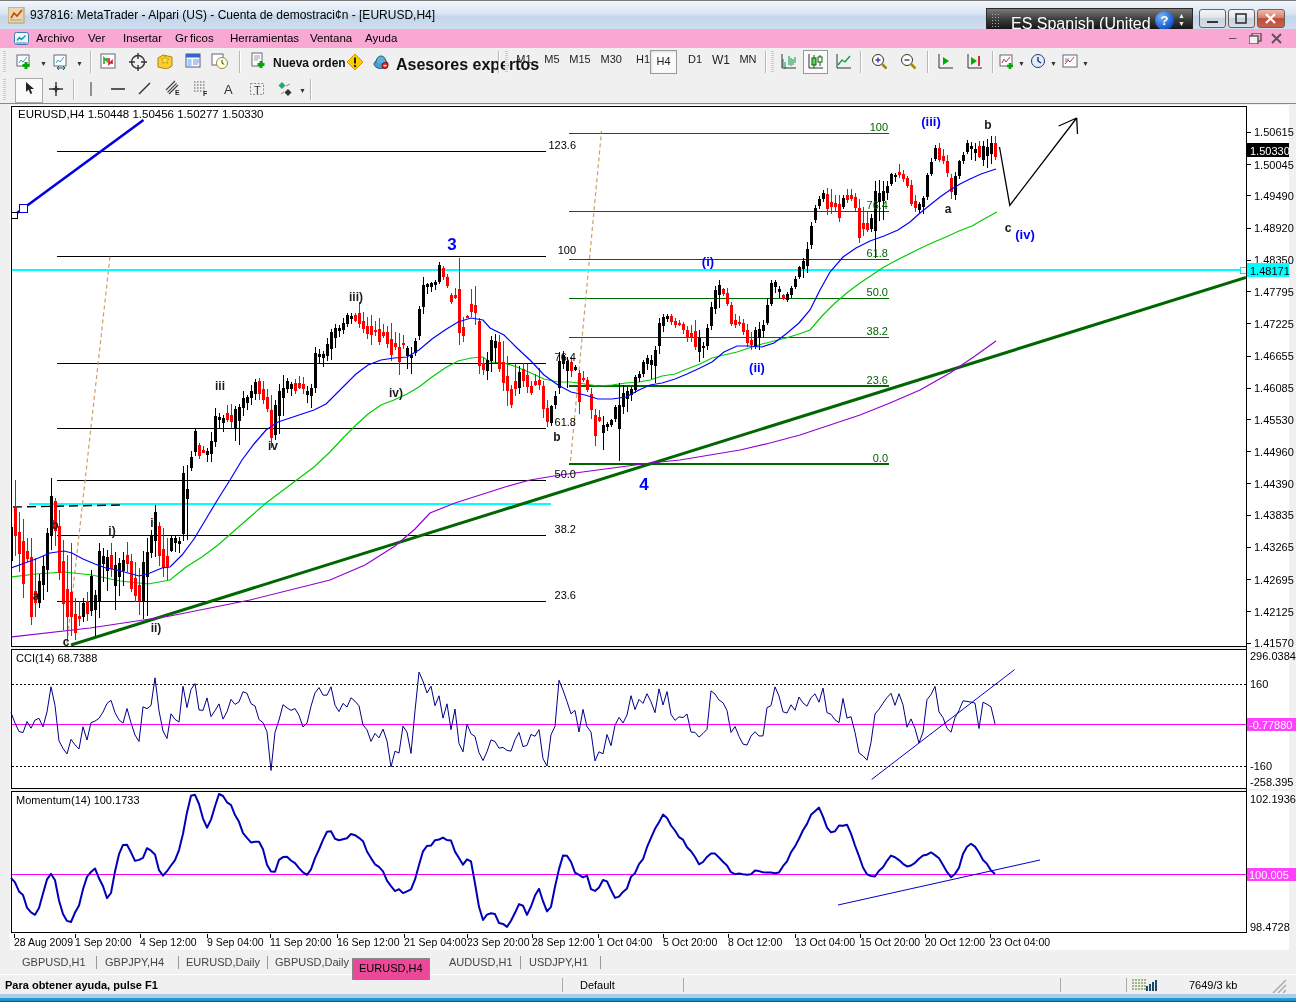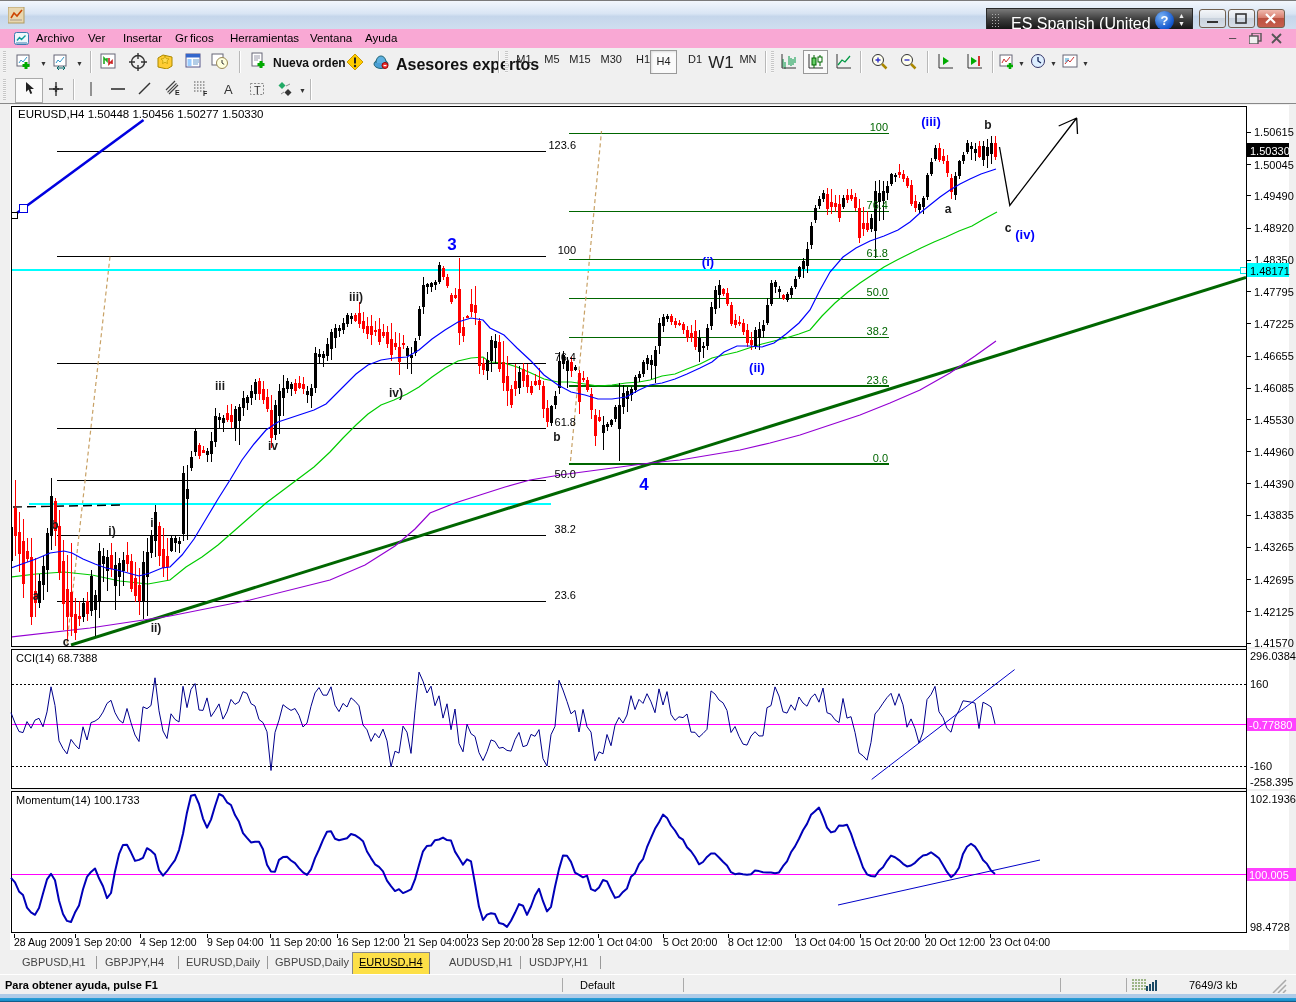--- a/index.html
+++ b/index.html
@@ -15,34 +15,35 @@
   background:radial-gradient(circle at 35% 30%,#7ab3f5,#1155cc 70%,#003399); color:#fff; font-size:13px; font-weight:bold; text-align:center; line-height:19px; }
 .langbar .tri { position:absolute; left:191px; top:3px; font-size:7px; color:#eee; line-height:8px; }
 .winbtn { position:absolute; top:9px; height:19px; width:27px; border:1px solid #70604f; border-radius:3px;
   background:linear-gradient(#f4f6f9 0%,#dfe5ec 45%,#c9d2dd 50%,#d7dfe8 100%); color:#333; font-size:11px; text-align:center; line-height:17px; }
 .menubar { position:absolute; left:0; top:29px; width:1296px; height:25px; background:#f9a8d4; border-bottom:1px solid #9a9a9a; }
 .menubar span { position:absolute; top:3px; font-size:11.5px; color:#000; }
 .toolbar1 { position:absolute; left:0; top:48px; width:1296px; height:29px; background:#f0f0f0; }
 .toolbar2 { position:absolute; left:0; top:77px; width:1296px; height:27px; background:#f0f0f0; border-bottom:1px solid #888; }
 .tabbar { position:absolute; left:0; top:951px; width:1296px; height:23px; background:#f0f0f0; }
 .tab { position:absolute; top:2px; height:20px; font-size:11px; color:#444; padding:3px 6px 16px 6px; }
-.tab.active { background:#fde047; border:1px solid #888; border-bottom:none; color:#000; top:1px; height:22px; z-index:2;text-decoration:underline; }
+.tab.active { background:#ec4899; border:1px solid #888; border-bottom:none; color:#000; top:7px; height:22px; z-index:2; }
 .tsep { position:absolute; top:5px; width:1px; height:13px; background:#999; }
 .statusbar { position:absolute; left:0; top:974px; width:1296px; height:20px; background:#f0f0f0; border-top:1px solid #fff; font-size:11px; color:#000; }
 .ssep { position:absolute; top:3px; width:1px; height:14px; background:#aaa; }
 .bluestrip { position:absolute; left:0; top:994px; width:1296px; height:8px; background:linear-gradient(#aecbe8 0%,#aecbe8 45%,#2b9fd8 50%,#1b8ec9 85%,#0c3a5e 100%); }
 svg.main { position:absolute; left:0; top:0; }
 </style></head>
 <body>
 <div class="titlebar">
  <svg style="position:absolute;left:8px;top:6px" width="17" height="17">
       <rect x="0" y="0" width="16" height="16" fill="#e8d7b0" stroke="#b09a60"></rect>
       <path d="M3 11 L6 6 L9 9 L14 3" stroke="#cc4400" stroke-width="1.6" fill="none"></path>
       <path d="M2 13h12" stroke="#a98" stroke-width="1"></path>
     </svg>
+ <div class="ttext">937816: MetaTrader - Alpari (US) - Cuenta de demostraci¢n - [EURUSD,H4]</div>
 </div>
 <div class="langbar">
  <div class="lgrip"></div>
  <div class="ltext">ES Spanish (United States)</div>
  <div class="q">?</div>
  <div class="tri">▲<br>▼</div>
 </div>
 <div class="winbtn" style="left:1199px;"><svg width="25" height="17">
       <path d="M7 12h11" stroke="#333" stroke-width="2"></path>
     </svg></div>
@@ -134,21 +135,21 @@
   </svg>
 <div style="position:absolute;left:396px;top:56px;font-size:16px;font-weight:bold;color:#111">Asesores expertos</div>
 <div style="position:absolute;left:498px;top:51px;width:2px;height:22px;border-left:1px solid #b8b8b8;border-right:1px solid #fff"></div>
 <div style="position:absolute;left:505px;top:51px;width:3px;height:22px;background-image:repeating-linear-gradient(#c7c7c7 0 1px,#f6f6f6 1px 2px)"></div>
 <div style="position:absolute;left:511px;top:53px;width:26px;text-align:center;font-size:11px;color:#222">M1</div>
 <div style="position:absolute;left:539px;top:53px;width:26px;text-align:center;font-size:11px;color:#222">M5</div>
 <div style="position:absolute;left:567px;top:53px;width:26px;text-align:center;font-size:11px;color:#222">M15</div>
 <div style="position:absolute;left:596px;top:53px;width:26px;text-align:right;font-size:11px;color:#222">M30</div>
 <div style="position:absolute;left:624px;top:53px;width:26px;text-align:right;font-size:11px;color:#222">H1</div>
 <div style="position:absolute;left:682px;top:53px;width:26px;text-align:center;font-size:11px;color:#222">D1</div>
-<div style="position:absolute;left:708px;top:53px;width:26px;text-align:center;font-size:17px;color:#222">W1</div>
+<div style="position:absolute;left:708px;top:53px;width:26px;text-align:center;font-size:12px;color:#222">W1</div>
 <div style="position:absolute;left:735px;top:53px;width:26px;text-align:center;font-size:11px;color:#222">MN</div>
 <div style="position:absolute;left:650px;top:50px;width:27px;height:24px;border:1px solid #999;background:#fafafa;box-shadow:inset 1px 1px 2px #ddd;font-size:11px;color:#222;text-align:center;padding-top:4px">H4</div>
 <div style="position:absolute;left:765px;top:51px;width:2px;height:22px;border-left:1px solid #b8b8b8;border-right:1px solid #fff"></div>
 <div style="position:absolute;left:771px;top:51px;width:3px;height:22px;background-image:repeating-linear-gradient(#c7c7c7 0 1px,#f6f6f6 1px 2px)"></div>
 <svg style="position:absolute;left:781px;top:53px" width="16" height="16" viewBox="0 0 16 16">
     <path d="M2 14V6m2 3v7M8 12V3m2 2v8M14 10V4m-2 2v6" stroke="#094" fill="none"></path>
     <path d="M1 15h14M1 15V1" stroke="#333"></path>
   </svg>
 <div style="position:absolute;left:803px;top:50px;width:25px;height:24px;border:1px solid #999;background:#fafafa"></div>
 <svg style="position:absolute;left:808px;top:53px" width="16" height="16" viewBox="0 0 16 16">

